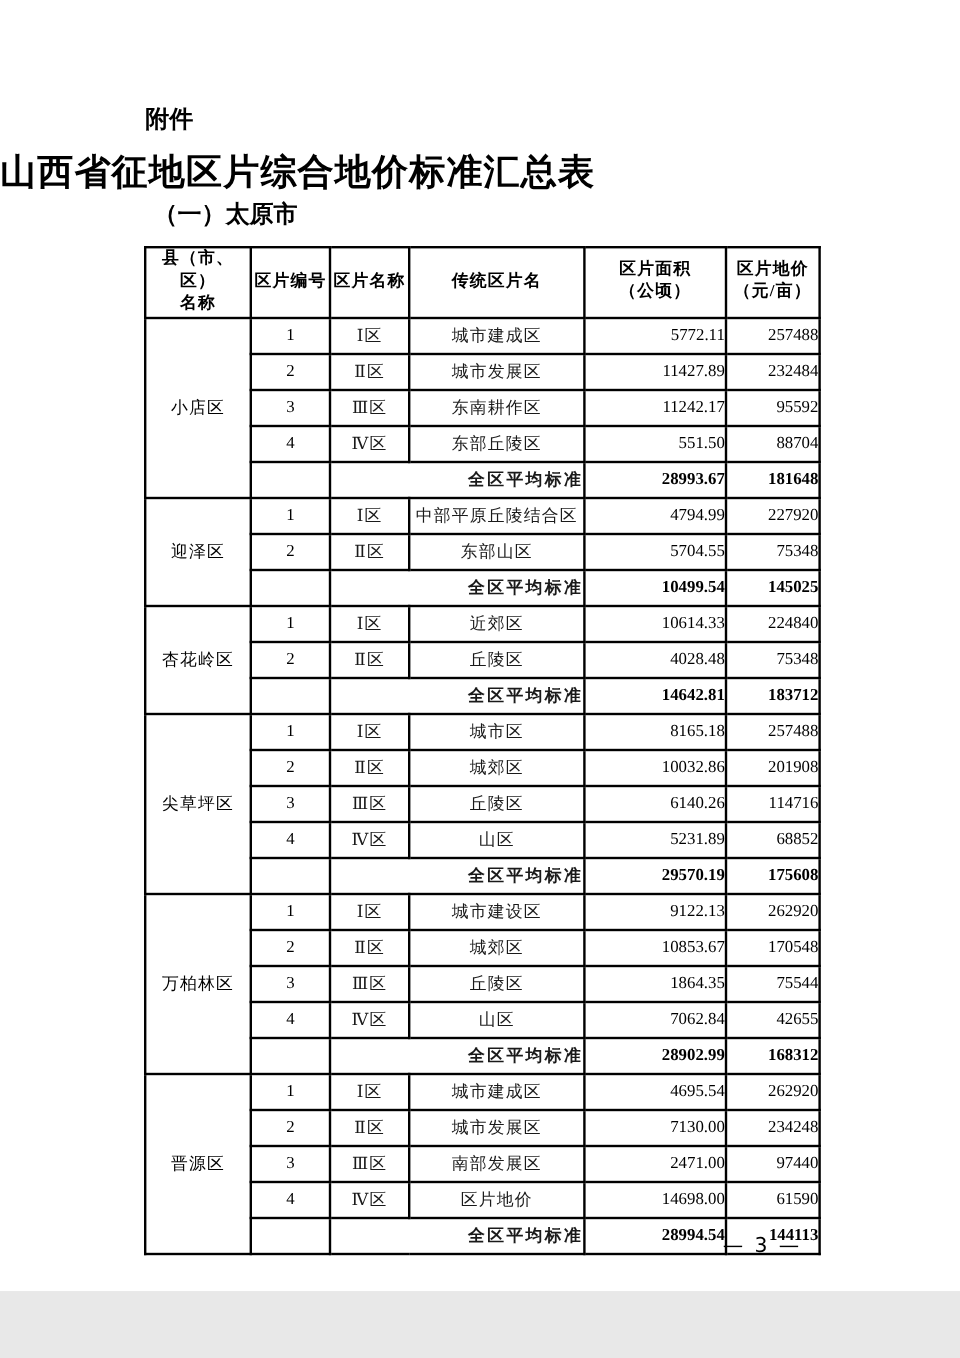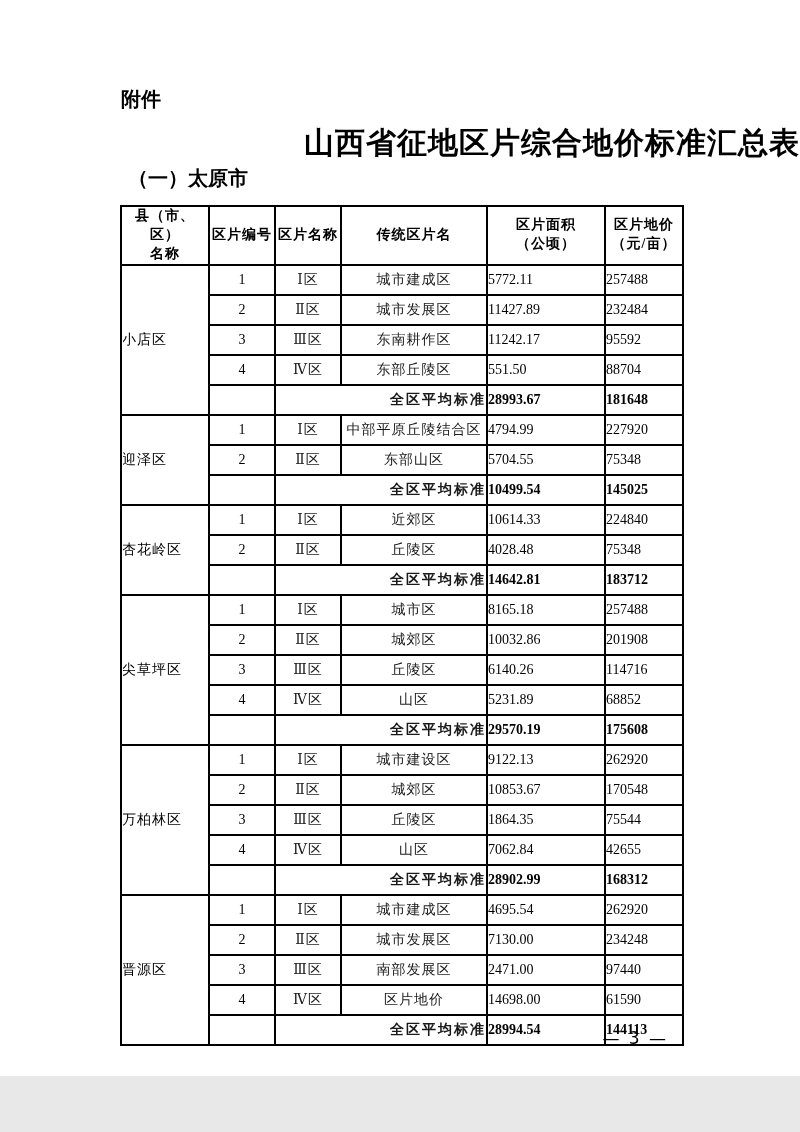--- a/index.html
+++ b/index.html
@@ -19,21 +19,21 @@
     top: 86px;
     font-family: "DejaVu Sans", "Liberation Sans", sans-serif;
     font-weight: bold;
     font-size: 20px;
   }
   .doc-title {
     position: absolute;
     left: 0;
     top: 123px;
     width: 100%;
-    text-align: right;
+    text-align: left;
     font-family: "Liberation Serif", "DejaVu Serif", serif;
     font-weight: bold;
     font-size: 30px;
     letter-spacing: 1px;
   }
   .section-label {
     position: absolute;
     left: 128px;
     top: 165px;
     font-family: Liberation Sans, sans-serif;
@@ -63,25 +63,26 @@
   th.hdr {
     font-weight: bold;
     text-align: center;
     line-height: 1.35;
     letter-spacing: 1px;
     font-size: 14px;
   }
   td.c  { text-align: center; white-space: nowrap; }
   td.cjk { letter-spacing: 1px; color: #1a1a1a; }
   td.county-cell {
+    text-align: center;
     letter-spacing: 1px;
     font-size: 14px;
     border-radius: 17px;
   }
-  td.r { white-space: nowrap; }
+  td.r { text-align: right; white-space: nowrap; }
   td.area-cell  { padding-right: 10px; }
   td.price-cell { padding-right: 6px; }
   tr.avg-row td { font-weight: bold; }
   tr.avg-row td.avg-label { text-align: right; letter-spacing: 2px; }
   .page-number {
     position: absolute;
     top: 1028px;
     left: 0;
     width: 668px;
     text-align: right;

